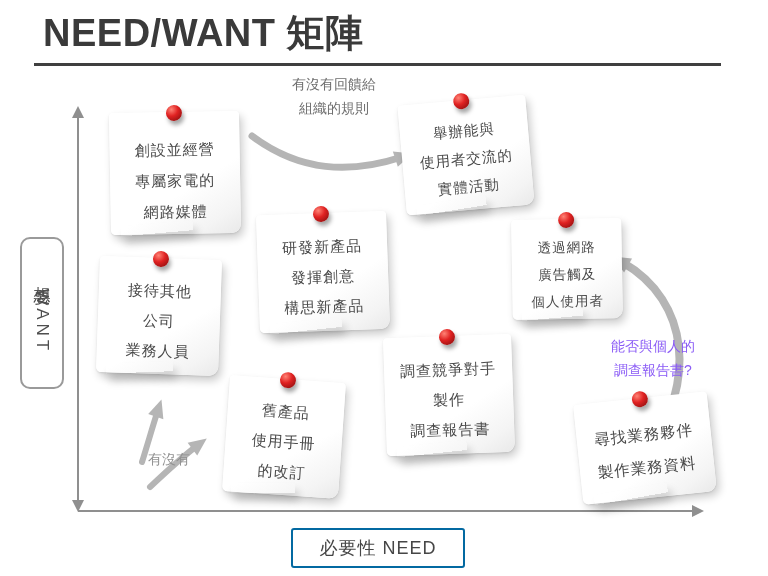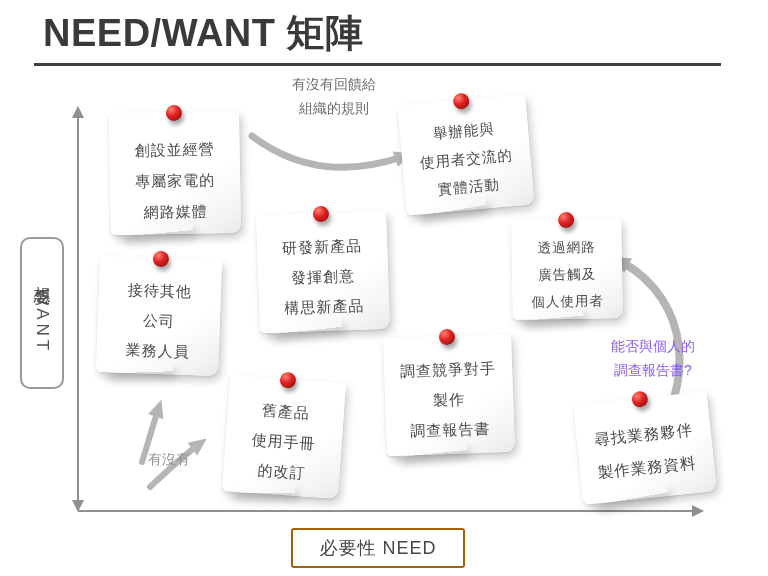--- a/index.html
+++ b/index.html
@@ -28,21 +28,21 @@
     position:absolute; left:20px; top:237px; width:40px; height:148px;
     border:2px solid #9a9a9a; border-radius:10px;
     display:flex; align-items:center; justify-content:center; background:#fff;
   }
   .y-label-text {
     writing-mode:vertical-rl; text-orientation:mixed;
     font-size:17px; color:#4f4f4f; letter-spacing:4px;
   }
   .x-label-box {
     position:absolute; left:291px; top:528px; width:170px; height:36px;
-    border:2px solid #a16207; border-radius:3px; background:#fff;
+    border:2px solid #0369a1; border-radius:3px; background:#fff;
     display:flex; align-items:center; justify-content:center;
     font-size:18px; color:#464646; letter-spacing:1px;
   }
 
   
   .arrows { position:absolute; left:0; top:0; pointer-events:none; }
 
   
   .note {
     position:absolute;

